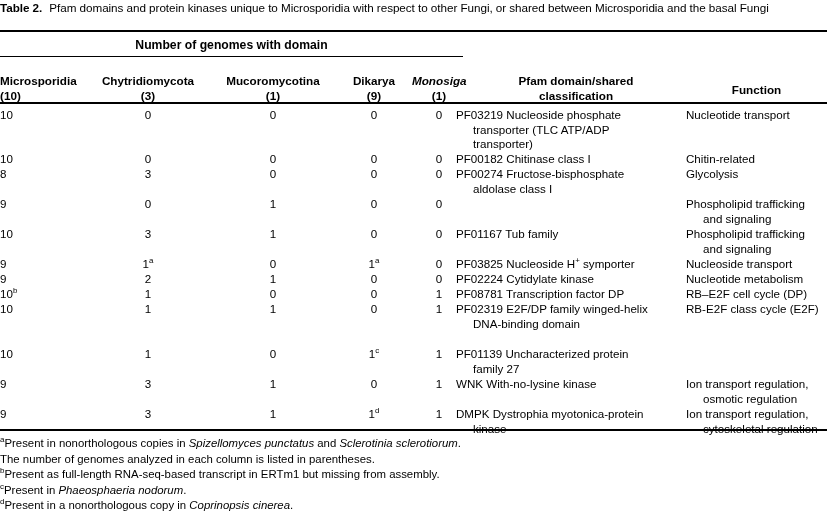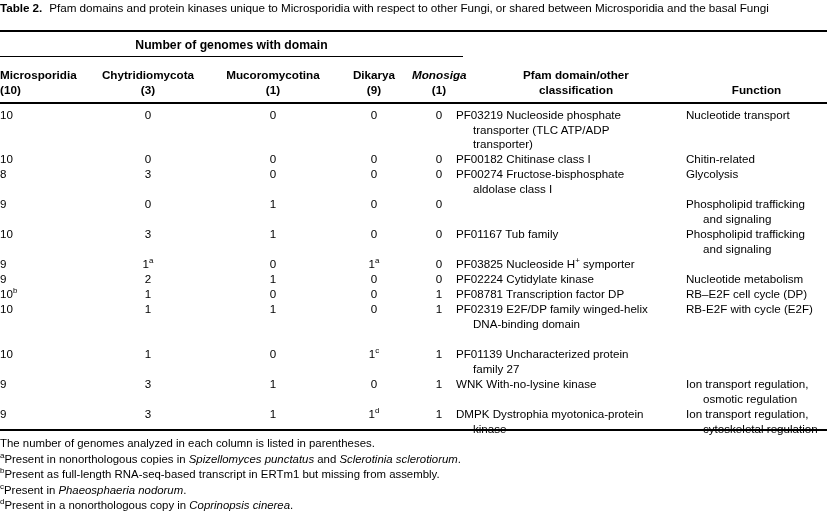--- a/index.html
+++ b/index.html
@@ -54,21 +54,21 @@
     text-align: center;
     font-weight: bold;
     font-size: 12.2px;
     line-height: 15px;
   }
   .colhead {
     position: absolute;
     font-weight: bold;
     font-size: 11.7px;
     line-height: 14.6px;
-    top: 68px;
+    top: 74px;
   }
   .colhead .sub { display: block; font-weight: bold; }
   .colhead-italic { font-style: italic; }
 
   
   .c-micro { left: 0px;   width: 90px;  text-align: left; }
   .c-chyt  { left: 92px;  width: 112px; text-align: center; }
   .c-muco  { left: 212px; width: 122px; text-align: center; }
   .c-dik   { left: 338px; width: 72px;  text-align: center; }
   .c-mono  { left: 412px; width: 54px;  text-align: center; }
@@ -163,21 +163,21 @@
   </div>
   <div class="colhead c-dik">
     <span>Dikarya</span>
     <span class="sub">(9)</span>
   </div>
   <div class="colhead c-mono">
     <span class="colhead-italic">Monosiga</span>
     <span class="sub">(1)</span>
   </div>
   <div class="colhead c-pfam">
-    <span>Pfam domain/other</span>
+    <span>Pfam domain/shared</span>
     <span class="sub">classification</span>
   </div>
   <div class="colhead c-func">Function</div>
 
   <div id="tbody">
       <div class="row" style="position: absolute; top: 0px; height: 44px;">
         <span class="cell c-micro">10</span>
         <span class="cell c-chyt">0</span>
         <span class="cell c-muco">0</span>
         <span class="cell c-dik">0</span>
@@ -240,20 +240,23 @@
       </div>
       <div class="row" style="position: absolute; top: 149px; height: 15px;">
         <span class="cell c-micro">9</span>
         <span class="cell c-chyt">1<sup>a</sup></span>
         <span class="cell c-muco">0</span>
         <span class="cell c-dik">1<sup>a</sup></span>
         <span class="cell c-mono">0</span>
         <span class="cell c-pfam">
           <span class="hang">PF03825 Nucleoside H<sup>+</sup> symporter</span>
         </span>
+        <span class="cell c-func">
+          <span class="hang-func">Nucleoside transport</span>
+        </span>
       </div>
       <div class="row" style="position: absolute; top: 164px; height: 15px;">
         <span class="cell c-micro">9</span>
         <span class="cell c-chyt">2</span>
         <span class="cell c-muco">1</span>
         <span class="cell c-dik">0</span>
         <span class="cell c-mono">0</span>
         <span class="cell c-pfam">
           <span class="hang">PF02224 Cytidylate kinase</span>
         </span>
@@ -277,21 +280,21 @@
       <div class="row" style="position: absolute; top: 194px; height: 45px;">
         <span class="cell c-micro">10</span>
         <span class="cell c-chyt">1</span>
         <span class="cell c-muco">1</span>
         <span class="cell c-dik">0</span>
         <span class="cell c-mono">1</span>
         <span class="cell c-pfam">
           <span class="hang">PF02319 E2F/DP family winged-helix DNA-binding domain</span>
         </span>
         <span class="cell c-func">
-          <span class="hang-func">RB-E2F with cycle (E2F)</span>
+          <span class="hang-func">RB-E2F class cycle (E2F)</span>
         </span>
       </div>
       <div class="row" style="position: absolute; top: 239px; height: 30px;">
         <span class="cell c-micro">10</span>
         <span class="cell c-chyt">1</span>
         <span class="cell c-muco">0</span>
         <span class="cell c-dik">1<sup>c</sup></span>
         <span class="cell c-mono">1</span>
         <span class="cell c-pfam">
           <span class="hang">PF01139 Uncharacterized protein family 27</span>
@@ -319,20 +322,20 @@
         <span class="cell c-pfam">
           <span class="hang">DMPK Dystrophia myotonica-protein kinase</span>
         </span>
         <span class="cell c-func">
           <span class="hang-func">Ion transport regulation, cytoskeletal regulation</span>
         </span>
       </div>
     </div>
 
   <div id="footnotes">
+      <div class="fn"><sup>a</sup>Present in nonorthologous copies in <i>Spizellomyces punctatus</i> and <i>Sclerotinia sclerotiorum</i>.</div>
       <div class="fn">The number of genomes analyzed in each column is listed in parentheses.</div>
-      <div class="fn"><sup>a</sup>Present in nonorthologous copies in <i>Spizellomyces punctatus</i> and <i>Sclerotinia sclerotiorum</i>.</div>
       <div class="fn"><sup>b</sup>Present as full-length RNA-seq-based transcript in ERTm1 but missing from assembly.</div>
       <div class="fn"><sup>c</sup>Present in <i>Phaeosphaeria nodorum</i>.</div>
       <div class="fn"><sup>d</sup>Present in a nonorthologous copy in <i>Coprinopsis cinerea</i>.</div>
     </div>
 
 </div>
 
 </body></html>

